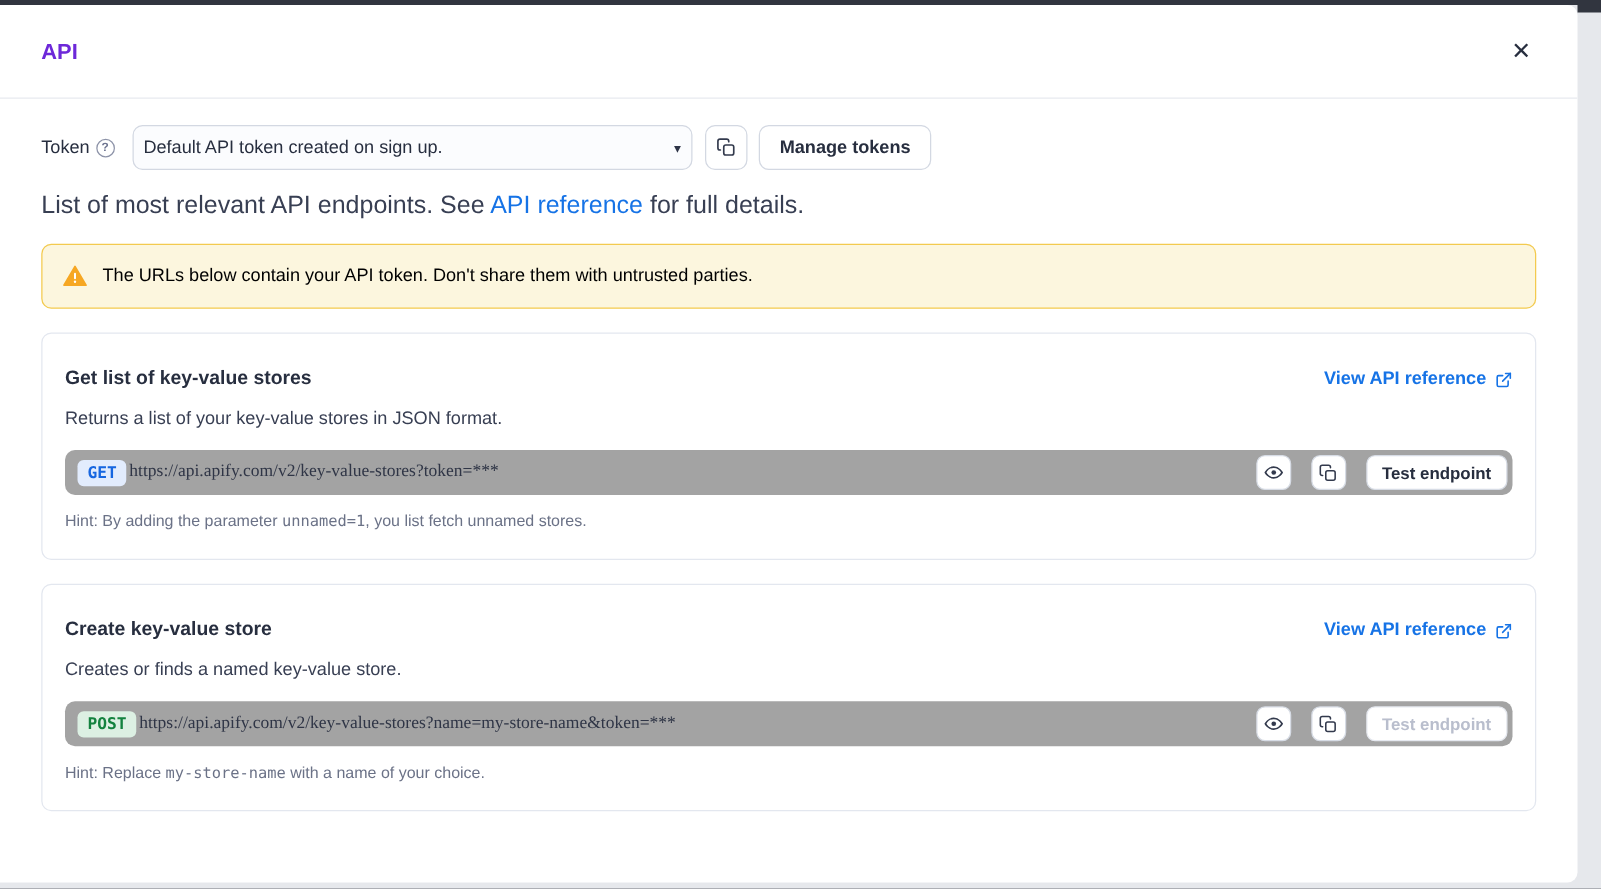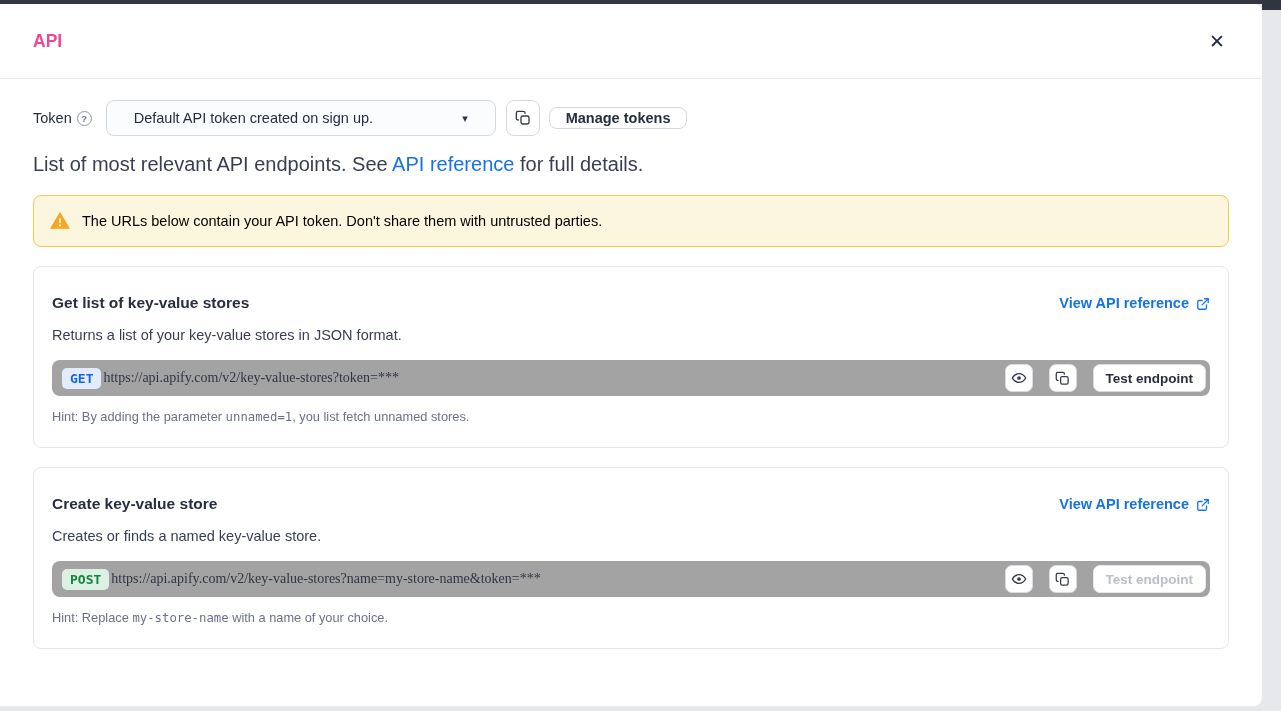--- a/index.html
+++ b/index.html
@@ -20,52 +20,52 @@
     border-radius:0 8px 8px 0;
     overflow:hidden;
   }
   
   .modal-header {
     height:75px;
     display:flex; align-items:center; justify-content:space-between;
     padding:0 33px;
     border-bottom:1px solid #e8eaef;
   }
-  .modal-title { font-size:17.5px; font-weight:700; color:#ec4899; }
+  .modal-title { font-size:17.5px; font-weight:700; color:#6d28d9; }
   .close-btn {
     background:none; border:none; cursor:pointer;
     font-size:19px; line-height:1; color:#272e3f; padding:4px;
   }
   
   .modal-body { padding:0 33px; }
   .token-row { margin-top:21px; display:flex; align-items:center; }
   .token-label { font-size:14.5px; color:#272e3f; }
   .help-icon {
     display:inline-flex; align-items:center; justify-content:center;
     width:15px; height:15px; margin-left:5px;
     border:1.3px solid #8e94a9; border-radius:50%;
     font-size:9.5px; font-weight:700; color:#6d7490; cursor:pointer;
   }
   .dropdown {
     margin-left:14px;
-    width:390px; height:36px;
+    width:448px; height:36px;
     border:1px solid #d3d8e2; border-radius:8px;
     background:#fbfcfe;
     display:flex; align-items:center; justify-content:space-between;
-    padding:0 27px; font-size:14.5px; cursor:pointer; color:#272e3f;
+    padding:0 8px; font-size:14.5px; cursor:pointer; color:#272e3f;
   }
   .caret { font-size:11px; color:#2e3447; }
   .icon-btn {
     width:34px; height:36px;
     background:#fff; border:1px solid #d3d8e2; border-radius:8px;
     display:inline-flex; align-items:center; justify-content:center;
     cursor:pointer; margin-left:10px;
   }
   .btn {
-    height:22px; padding:0 16px;
+    height:36px; padding:0 16px;
     background:#fff; border:1px solid #d3d8e2; border-radius:8px;
     font-family:"Liberation Sans", sans-serif;
     font-size:14.5px; font-weight:600; color:#272e3f;
     cursor:pointer; margin-left:9px;
   }
   .intro { margin-top:17px; font-size:20px; color:#383f53; }
   .link { color:#1673e6; text-decoration:none; cursor:pointer; }
   
   .warning {
     margin-top:19px;

